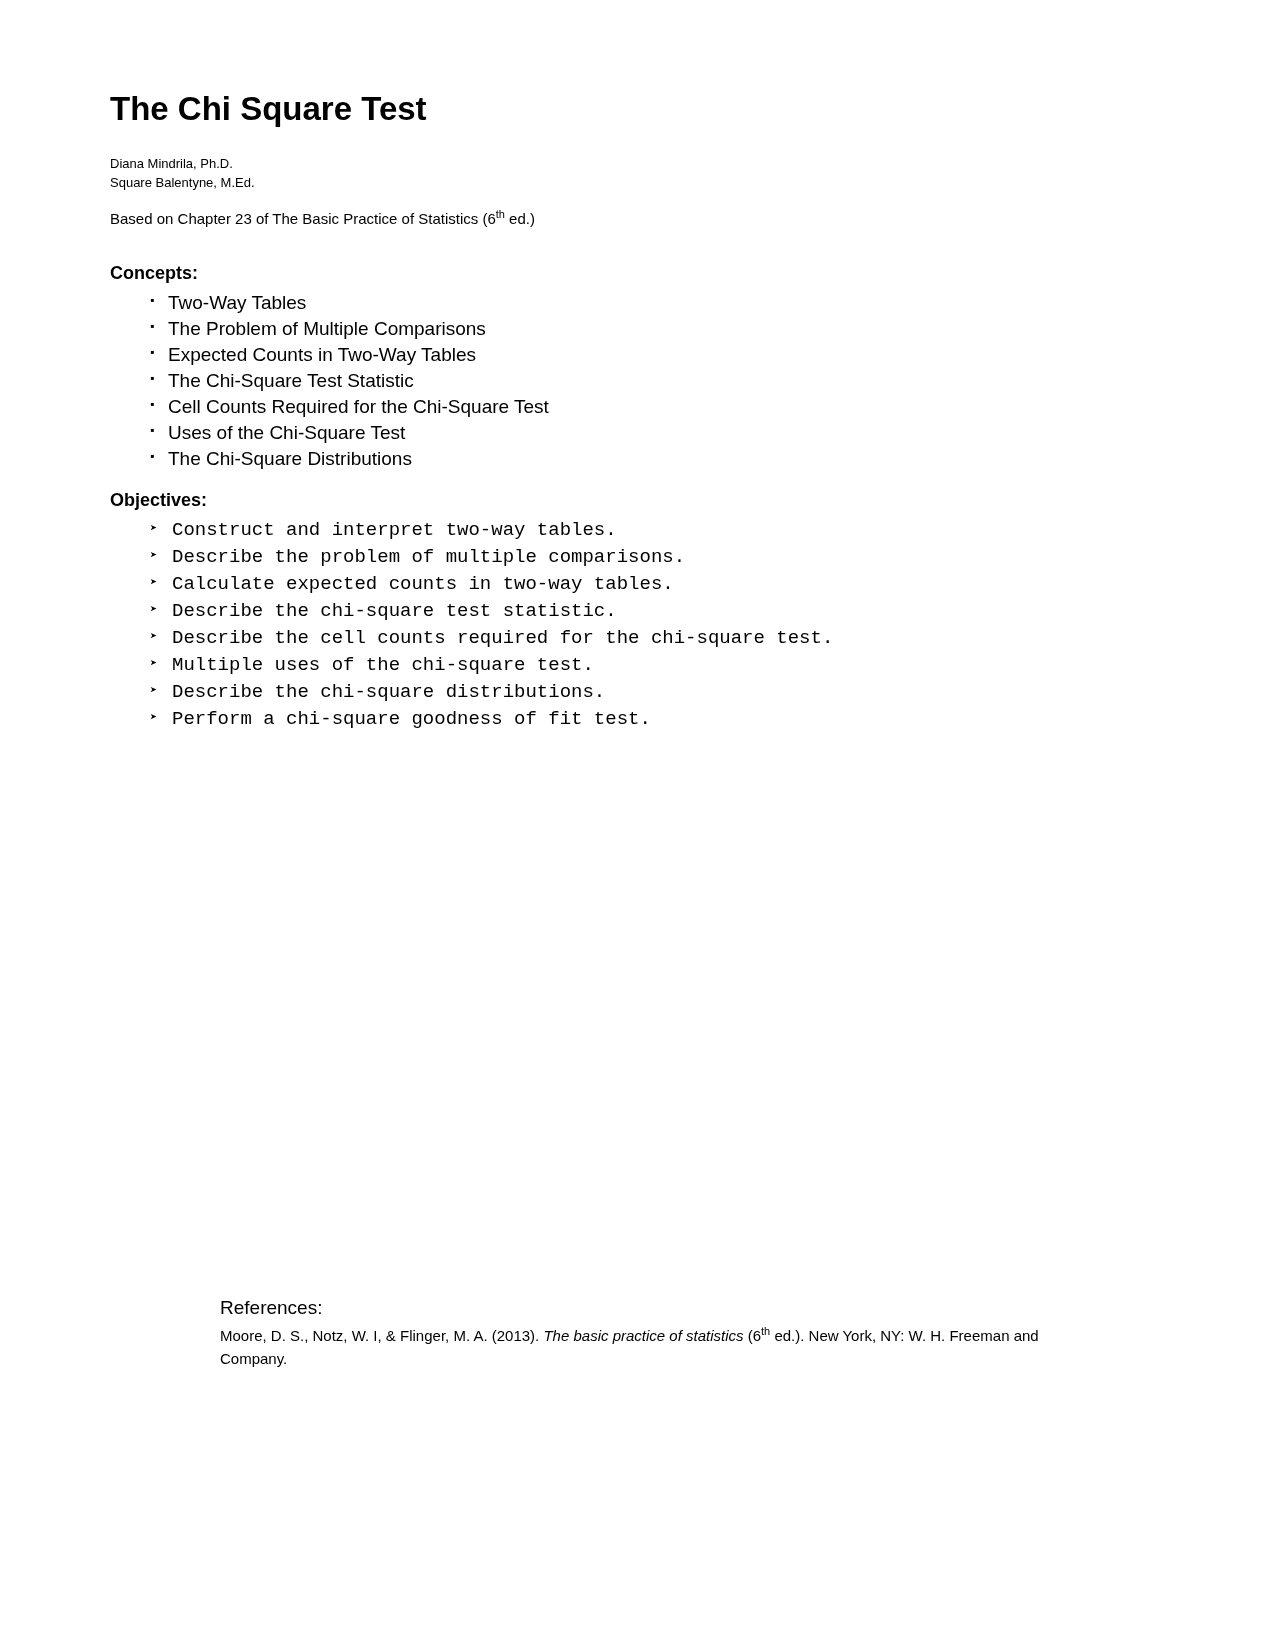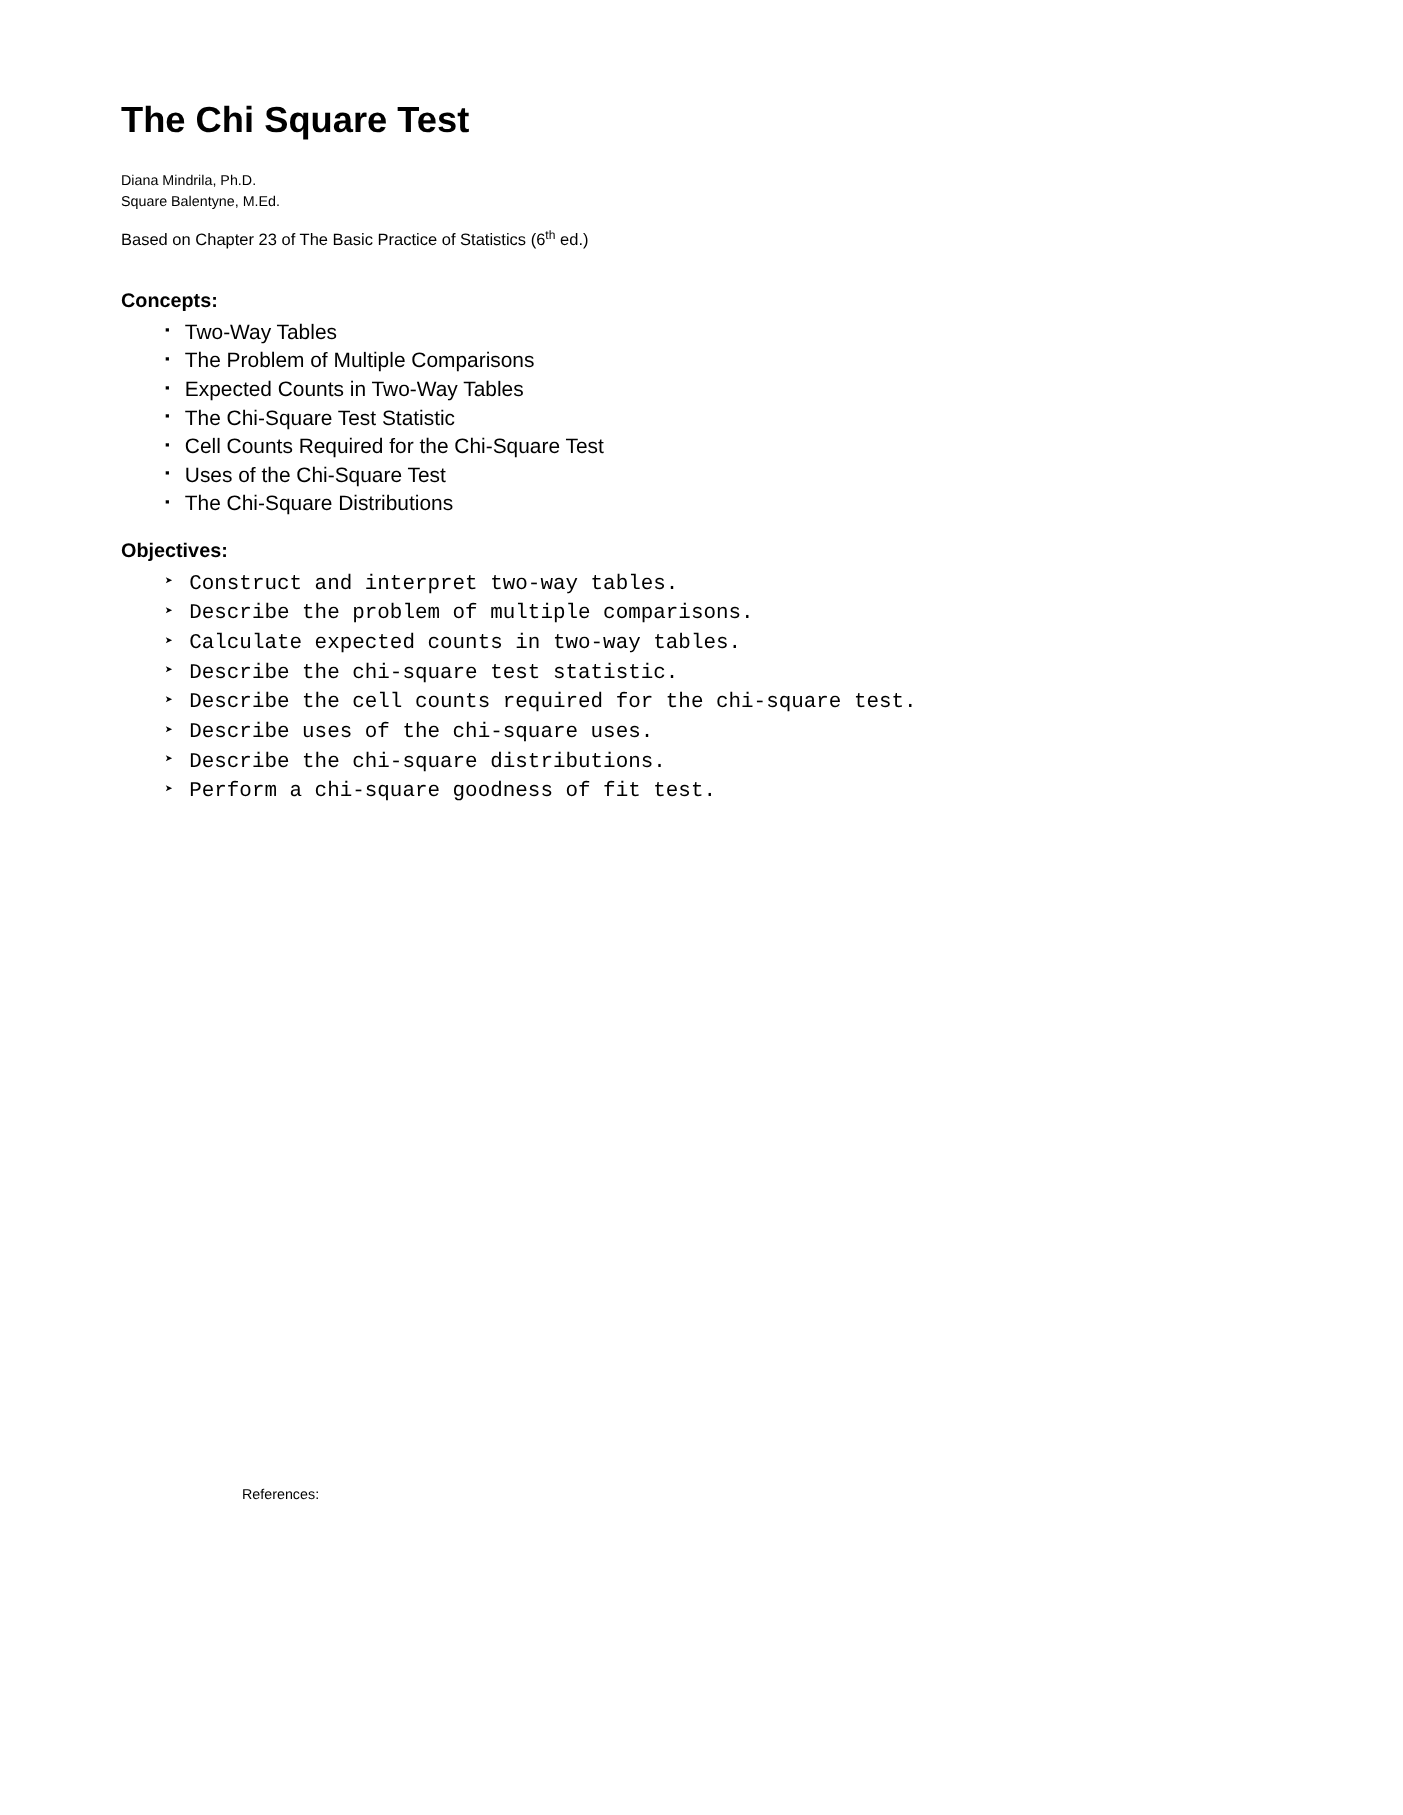--- a/index.html
+++ b/index.html
@@ -98,21 +98,21 @@
     .references-section {
       margin-top: auto;
       position: absolute;
       bottom: 120px;
       left: 110px;
       right: 110px;
     }
 
     .references-label {
       font-family: Arial, Helvetica, sans-serif;
-      font-size: 13px;
+      font-size: 19px;
       margin-bottom: 4px;
     }
 
     .references-text {
       font-family: Arial, Helvetica, sans-serif;
       font-size: 15px;
       line-height: 1.5;
     }
 
     .references-text em {
@@ -156,23 +156,26 @@
   </div>
 
   <div>
     <p class="section-heading">Objectives:</p>
     <ul class="arrow-list">
       <li><span>Construct and interpret two-way tables.</span></li>
       <li><span>Describe the problem of multiple comparisons.</span></li>
       <li><span>Calculate expected counts in two-way tables.</span></li>
       <li><span>Describe the chi-square test statistic.</span></li>
       <li><span>Describe the cell counts required for the chi-square test.</span></li>
-      <li><span>Describe uses of the chi-square uses.</span></li>
+      <li><span>Multiple uses of the chi-square test.</span></li>
       <li><span>Describe the chi-square distributions.</span></li>
       <li><span>Perform a chi-square goodness of fit test.</span></li>
     </ul>
   </div>
 
   <div class="references-section">
     <p class="references-label">References:</p>
+    <p class="references-text">
+      <span>Moore, D. S., Notz, W. I, &amp; Flinger, M. A. (2013). </span><em>The basic practice of statistics</em><span> (6</span><sup>th</sup><span> ed.). New York, NY: W. H. Freeman and Company.</span>
+    </p>
   </div>
 
 </div>
 
 </body></html>

